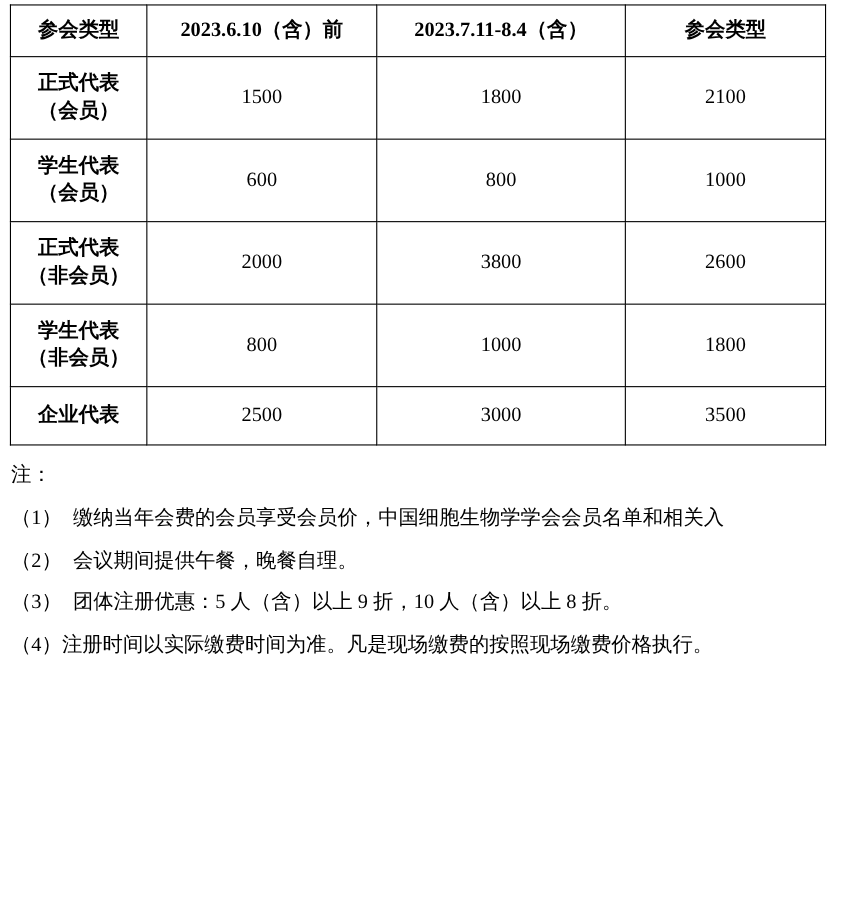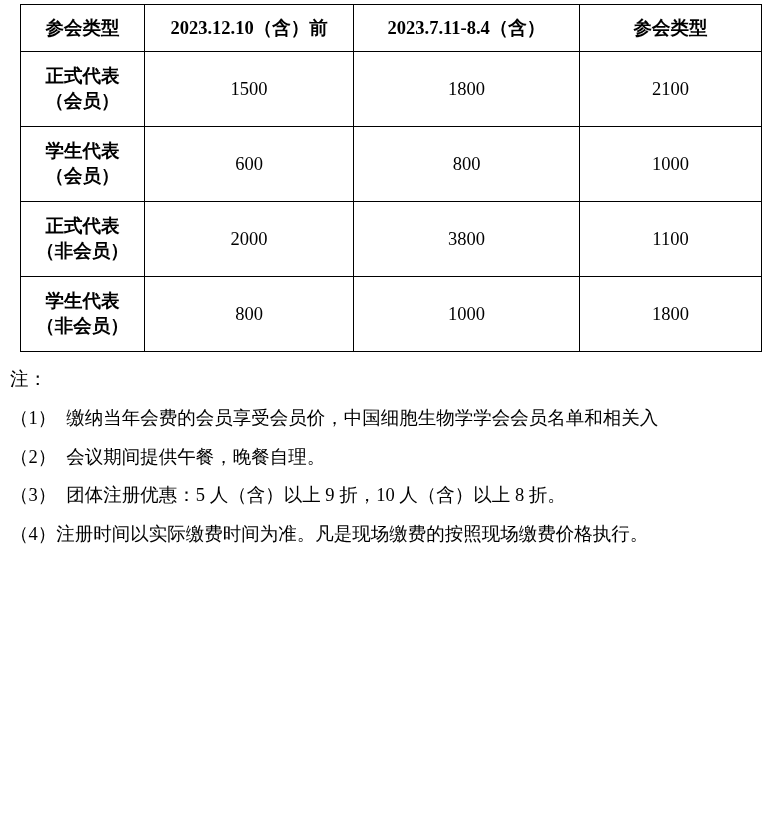--- a/index.html
+++ b/index.html
@@ -19,21 +19,21 @@
     width: 775px;
     height: 820px;
     box-sizing: border-box;
     padding: 0;
   }
   
   table.fee-table {
     border-collapse: collapse;
     table-layout: fixed;
     width: 741px;
-    margin: 4px 0 0 20px;
+    margin: 4px 0 0 9px;
   }
   table.fee-table col.c1 { width: 124px; }
   table.fee-table col.c2 { width: 209px; }
   table.fee-table col.c3 { width: 226px; }
   table.fee-table col.c4 { width: 182px; }
 
   table.fee-table th,
   table.fee-table td {
     border: 1px solid #000000;
     text-align: center;
@@ -114,21 +114,21 @@
   <table class="fee-table">
     <colgroup>
       <col class="c1">
         <col class="c2">
         <col class="c3">
         <col class="c4">
     </colgroup>
     <thead>
       <tr>
         <th>参会类型</th>
-        <th>2023.12.10（含）前</th>
+        <th>2023.6.10（含）前</th>
         <th>2023.7.11-8.4（含）</th>
         <th>参会类型</th>
       </tr>
     </thead>
     <tbody>
       <tr class="r-tall">
         <td class="label-cell">
           <span class="l1">正式代表</span>
           <span class="l2">（会员）</span>
         </td>
@@ -145,31 +145,39 @@
         <td class="num-cell">800</td>
         <td class="num-cell">1000</td>
       </tr>
       <tr class="r-tall">
         <td class="label-cell">
           <span class="l1">正式代表</span>
           <span class="l2">（非会员）</span>
         </td>
         <td class="num-cell">2000</td>
         <td class="num-cell">3800</td>
-        <td class="num-cell">1100</td>
+        <td class="num-cell">2600</td>
       </tr>
       <tr class="r-tall">
         <td class="label-cell">
           <span class="l1">学生代表</span>
           <span class="l2">（非会员）</span>
         </td>
         <td class="num-cell">800</td>
         <td class="num-cell">1000</td>
         <td class="num-cell">1800</td>
       </tr>
+      <tr class="r-short">
+        <td class="label-cell">
+          <span class="l1">企业代表</span>
+        </td>
+        <td class="num-cell">2500</td>
+        <td class="num-cell">3000</td>
+        <td class="num-cell">3500</td>
+      </tr>
     </tbody>
   </table>
 
   <div class="notes">
     <div class="note-line note-head">注：</div>
 
     <div class="note-block">
       <div class="note-row">
         <span class="note-marker note-line">（1）</span>
         <span class="gap-sm"></span>

